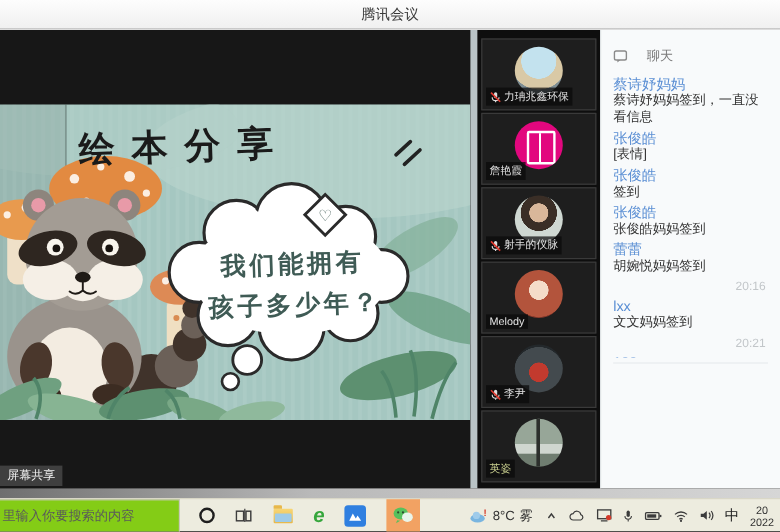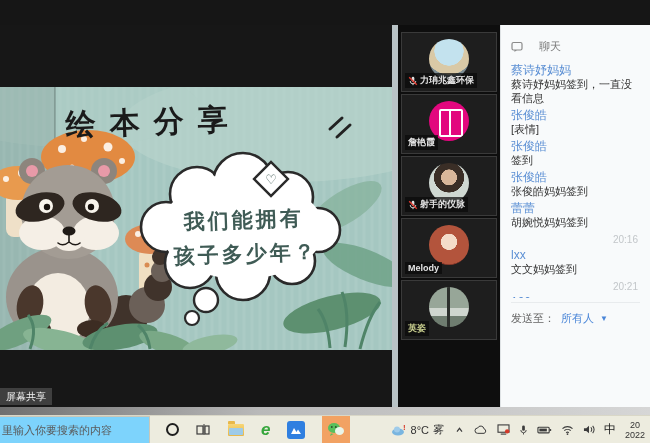--- a/index.html
+++ b/index.html
@@ -32,21 +32,21 @@
   .av2 { background:#e2077e; }
   .av2::after { content:""; position:absolute; left:10px; top:8px; width:20px; height:24px;
     border:2px solid #fff; border-radius:2px;
     background:linear-gradient(90deg, transparent 0 8px, #fff 8px 10px, transparent 10px); }
   .av3 { background:radial-gradient(circle at 50% 42%, #f4dcc9 0 26%, #b3543c 27% 72%, #8e3b2c 73%); }
   .av4 { background:radial-gradient(circle at 50% 36%, #d9b79a 0 24%, #3a2e26 25% 46%, #cfd8d2 47% 78%, #8ba79e 79%); }
   .av5 { background:radial-gradient(circle at 50% 58%, #c23a2e 0 26%, #434a4e 27% 68%, #23282b 69%); }
   .av6 { background:linear-gradient(180deg, #97a698 0 52%, #cfd6cf 53% 72%, #6f7d70 73%); }
   .av6::after { content:""; position:absolute; left:18px; top:0; width:3px; height:40px; background:#2c2f2c; }
   .name-chip { position:absolute; left:3px; bottom:3px; max-width:90px; display:flex; align-items:center; gap:2px;
-    background:rgba(10,10,10,.72); padding:1px 3px; font-size:9px; color:#e4e4e4; white-space:nowrap; overflow:hidden;font-weight:bold; }
+    background:rgba(10,10,10,.72); padding:1px 3px; font-size:9px; color:#e4e4e4; white-space:nowrap; overflow:hidden; }
   .name-chip.gold span.nm { color:#c9cf8f; }
   .mic-ico { display:inline-flex; width:10px; height:10px; flex:0 0 auto; }
 
   
   .chat { position:absolute; left:500px; top:25px; width:150px; height:382px;
     background:#f8fafb; border-left:1px solid #dfe3e5; padding:14px 10px 0 10px; }
   .chat-header { display:flex; align-items:center; gap:16px; color:#7a7a7a; font-size:11px; }
   .chat-msgs { margin-top:6px; height:238px; overflow:hidden; }
   .msg-name { font-size:12px; color:#5b8fd4; margin-top:3px; line-height:14px;
     white-space:nowrap; overflow:hidden; }
@@ -68,21 +68,21 @@
   .toast .t-txt { color:#f0f0f0; font-size:11px; white-space:nowrap; }
   .toast .wm { color:#5c5c5c; font-size:12px; letter-spacing:-2px; margin-left:2px; }
 
   
   .win-strip { position:absolute; left:0; top:407px; width:650px; height:8px;
     background:linear-gradient(90deg,#6f6f6f,#b9b9b9 40%,#d6d6d6); }
 
   
   .taskbar { position:absolute; left:0; top:415px; width:650px; height:28px;
     background:#edecdf; border-top:1px solid #d9d7c7; display:flex; align-items:center; }
-  .search-box { width:150px; height:28px; background:#7dd3fc; border:1px solid #c9c7b8; border-left:none;
+  .search-box { width:150px; height:28px; background:#84cc16; border:1px solid #c9c7b8; border-left:none;
     font-size:11px; color:#555; padding:0 4px 0 2px; outline:none; font-family:inherit; }
   .search-box::placeholder { color:#5a5a5a; }
   .tb-icons { display:flex; align-items:center; gap:17px; margin-left:16px; }
   .cortana-ring { width:13px; height:13px; border:2px solid #1f1f1f; border-radius:50%; }
   .tb-btn { display:flex; align-items:center; justify-content:center; }
   .wechat-btn { width:28px; height:28px; background:#f2a263; display:flex; align-items:center; justify-content:center; }
   .ie-e { font-size:17px; font-weight:bold; font-style:italic; color:#36a63c; line-height:1; }
   .folder { position:relative; width:16px; height:12px; background:linear-gradient(#f7d675,#e8b84a); border-radius:1px; }
   .folder::before { content:""; position:absolute; left:0; top:-3px; width:7px; height:3px; background:#e8b84a; border-radius:1px 1px 0 0; }
   .folder::after { content:""; position:absolute; left:1px; top:4px; width:14px; height:7px; background:#9ecbe8; border-radius:1px; }
@@ -91,20 +91,23 @@
   .weather { display:flex; align-items:center; gap:4px; font-size:11px; color:#333; margin-right:10px; }
   .tray { display:flex; align-items:center; gap:9px; margin-right:4px; }
   .ime { font-size:12px; color:#222; }
   .clock { width:30px; overflow:hidden; font-size:9px; color:#333; line-height:10px; text-align:center; white-space:nowrap; }
 </style>
 </head>
 <body>
 
 <div class="stage">
 
+  <div class="titlebar">
+    <span class="title">腾讯会议</span>
+  </div>
 
   <div class="video-area">
     <svg class="slide" viewBox="0 0 392 263">
       <defs>
         <pattern id="stripes" width="8" height="8" patternUnits="userSpaceOnUse">
           <line x1="4" y1="0" x2="4" y2="8" stroke="rgba(255,255,255,0.07)" stroke-width="3"></line>
         </pattern>
       </defs>
       <rect x="0" y="0" width="392" height="263" fill="#a5c7c1"></rect>
       <rect x="0" y="0" width="392" height="263" fill="url(#stripes)"></rect>
@@ -270,20 +273,34 @@
       </div>
     </div>
 
     <div class="tile">
       <div class="avatar av3"></div>
       <div class="name-chip">
         <span class="nm">Melody</span>
       </div>
     </div>
 
+    <div class="tile">
+      <div class="avatar av5"></div>
+      <div class="name-chip">
+        <span class="mic-ico">
+          <svg viewBox="0 0 12 12">
+              <rect x="4.4" y="1" width="3.2" height="6" rx="1.6" fill="#ddd"></rect>
+              <path d="M2.6 6a3.4 3.4 0 0 0 6.8 0" stroke="#ddd" stroke-width="1.1" fill="none"></path>
+              <line x1="6" y1="9.4" x2="6" y2="11" stroke="#ddd" stroke-width="1.1"></line>
+              <line x1="1.4" y1="1.4" x2="10.6" y2="10.6" stroke="#e0392e" stroke-width="1.6"></line>
+            </svg>
+        </span>
+        <span class="nm">李尹</span>
+      </div>
+    </div>
 
     <div class="tile">
       <div class="avatar av6"></div>
       <div class="name-chip gold">
         <span class="nm">英姿</span>
       </div>
     </div>
 
   </div>
 
@@ -307,25 +324,20 @@
       <div class="msg-name">蕾蕾</div>
       <div class="msg-text">胡婉悦妈妈签到</div>
       <div class="msg-time">20:16</div>
       <div class="msg-name">lxx</div>
       <div class="msg-text">文文妈妈签到</div>
       <div class="msg-time">20:21</div>
       <div class="msg-name">100。</div>
 
     </div>
     <hr class="chat-sep">
-    <div class="send-row">
-      <span class="send-label">发送至：</span>
-      <span class="send-target">所有人</span>
-      <span class="send-caret">▼</span>
-    </div>
   </div>
 
 
   <div class="win-strip"></div>
 
   <div class="taskbar">
     <input class="search-box" type="text" placeholder="里输入你要搜索的内容" style="">
     <div class="tb-icons">
       <div class="tb-btn">
           <div class="cortana-ring"></div>

